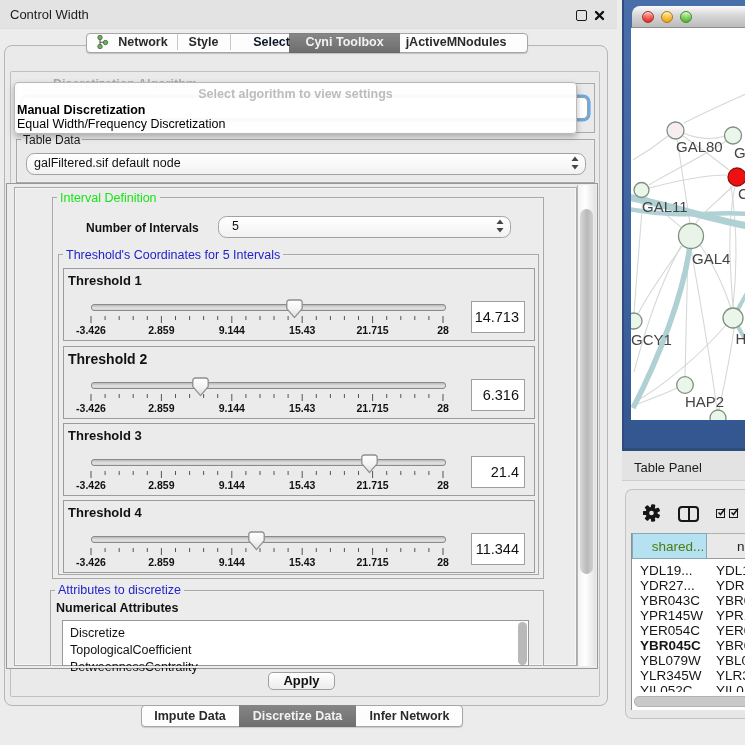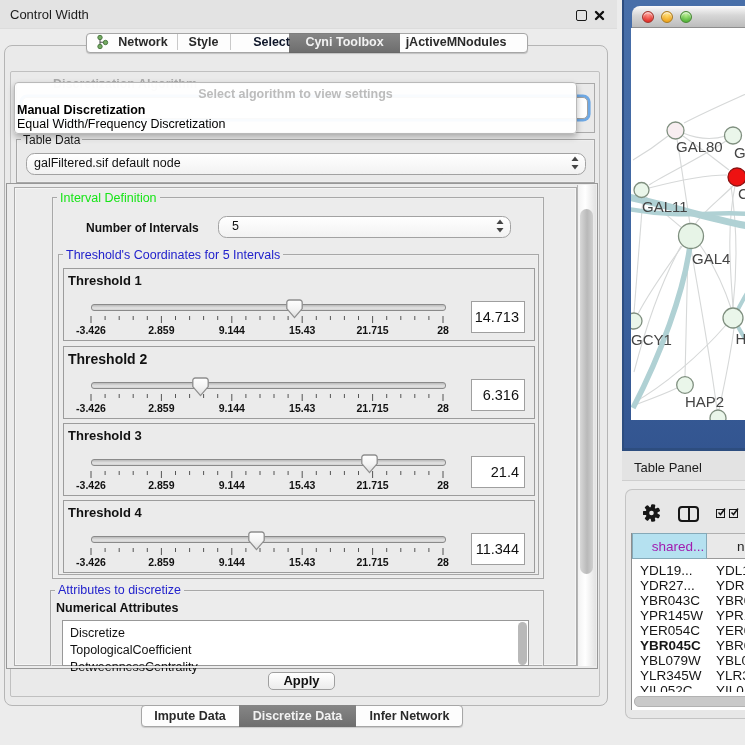--- a/index.html
+++ b/index.html
@@ -342,21 +342,21 @@
 <div class="ab" style="left:715.5px;top:508.5px;width:9px;height:9px;border:1.4px solid #161616;box-sizing:border-box;"></div>
 <svg class="ab" style="left:715.5px;top:506.5px;" width="11" height="11">
     <path d="M2.5 5.5 L4.5 7.5 L9 1.5" stroke="#161616" stroke-width="1.5" fill="none"></path>
   </svg>
 <div class="ab" style="left:728.5px;top:508.5px;width:9px;height:9px;border:1.4px solid #161616;box-sizing:border-box;"></div>
 <svg class="ab" style="left:728.5px;top:506.5px;" width="11" height="11">
     <path d="M2.5 5.5 L4.5 7.5 L9 1.5" stroke="#161616" stroke-width="1.5" fill="none"></path>
   </svg>
 <div class="ab" style="left:632px;top:533px;width:113px;height:177px;background:#fff;"></div>
 <div class="ab" style="left:631px;top:533px;width:1px;height:177px;background:#8e8e8e;"></div>
-<div class="ab" style="left:632px;top:533px;width:75px;height:26px;background:#b5e1f0;border:1px solid #85a9b8;box-sizing:border-box;line-height:25px;text-align:center;font-size:13.5px;color:#a21caf;padding-left:17px;">shared...</div>
+<div class="ab" style="left:632px;top:533px;width:75px;height:26px;background:#b5e1f0;border:1px solid #85a9b8;box-sizing:border-box;line-height:25px;text-align:center;font-size:13.5px;color:#4d7c0f;padding-left:17px;">shared...</div>
 <div class="ab" style="left:707px;top:533px;width:38px;height:26px;background:#e9e9e9;border-top:1px solid #b0b0b0;border-bottom:1px solid #9a9a9a;box-sizing:border-box;line-height:25px;font-size:13.5px;color:#222;padding-left:30px;">name</div>
 <div class="ab" style="left:640px;top:562.5px;width:67px;height:15px;line-height:15px;font-size:13.5px;color:#161616;white-space:nowrap;overflow:hidden;">YDL19...</div>
 <div class="ab" style="left:716px;top:562.5px;width:29px;height:15px;line-height:15px;font-size:13.5px;color:#161616;white-space:nowrap;overflow:hidden;">YDL1</div>
 <div class="ab" style="left:640px;top:577.5px;width:67px;height:15px;line-height:15px;font-size:13.5px;color:#161616;white-space:nowrap;overflow:hidden;">YDR27...</div>
 <div class="ab" style="left:716px;top:577.5px;width:29px;height:15px;line-height:15px;font-size:13.5px;color:#161616;white-space:nowrap;overflow:hidden;">YDR2</div>
 <div class="ab" style="left:640px;top:592.5px;width:67px;height:15px;line-height:15px;font-size:13.5px;color:#161616;white-space:nowrap;overflow:hidden;">YBR043C</div>
 <div class="ab" style="left:716px;top:592.5px;width:29px;height:15px;line-height:15px;font-size:13.5px;color:#161616;white-space:nowrap;overflow:hidden;">YBR0</div>
 <div class="ab" style="left:640px;top:607.5px;width:67px;height:15px;line-height:15px;font-size:13.5px;color:#161616;white-space:nowrap;overflow:hidden;">YPR145W</div>
 <div class="ab" style="left:716px;top:607.5px;width:29px;height:15px;line-height:15px;font-size:13.5px;color:#161616;white-space:nowrap;overflow:hidden;">YPR1</div>
 <div class="ab" style="left:640px;top:622.5px;width:67px;height:15px;line-height:15px;font-size:13.5px;color:#161616;white-space:nowrap;overflow:hidden;">YER054C</div>

